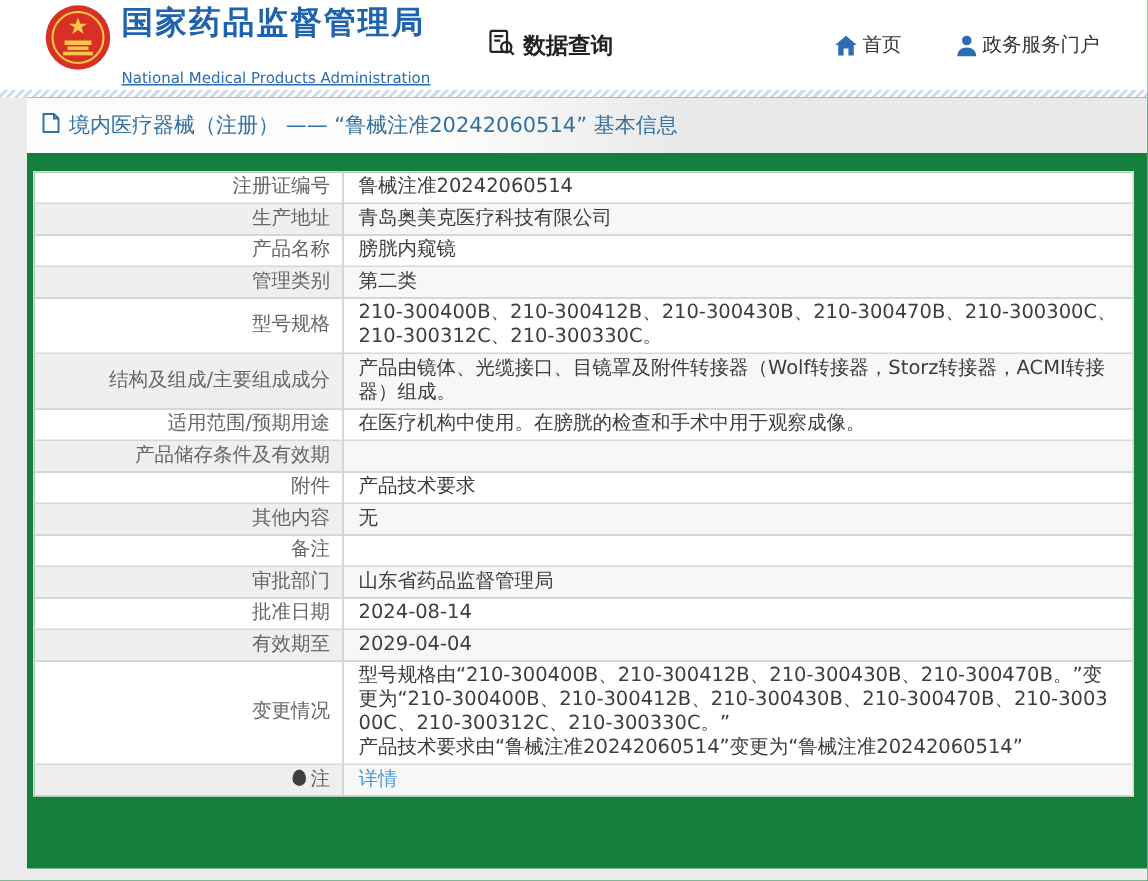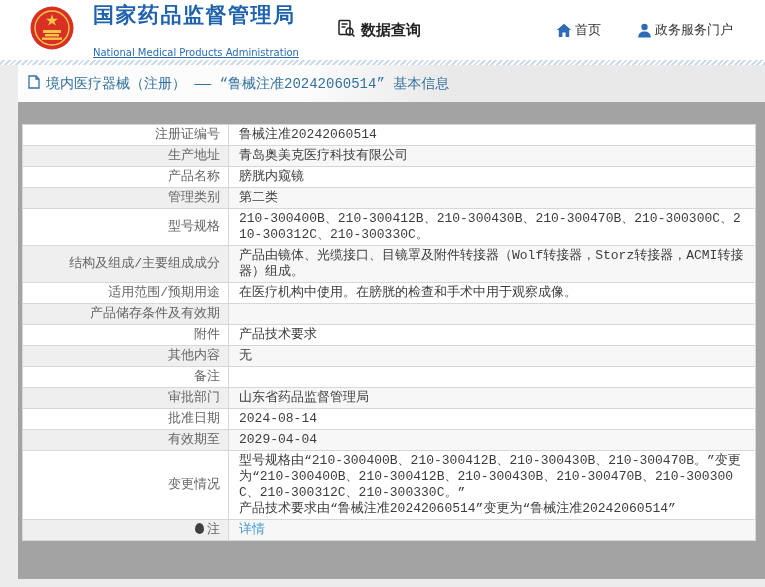--- a/index.html
+++ b/index.html
@@ -9,47 +9,47 @@
     background:#ececec;
     position:relative;
   }
 
   
   .site-header {
     position:absolute; top:0; left:0; right:0; height:60px;
     background:#ffffff; display:flex; align-items:center;
     padding:0 26px 0 30px;
   }
-  .logo-area { display:flex; align-items:center; gap:19px; }
+  .logo-area { display:flex; align-items:flex-start; gap:7px; }
   .org-cn { font-size:21px; font-weight:bold; color:#1f63ae; letter-spacing:1.5px; line-height:24px; }
   .org-en { font-size:10px; color:#2a6cb2; margin-top:20px;text-decoration:underline; }
   .data-query { display:flex; align-items:center; gap:5px; margin-left:38px;
     font-size:15px; font-weight:600; color:#222; cursor:pointer; }
   .top-nav { margin-left:auto; display:flex; gap:36px; padding-right:6px; }
   .top-nav a { display:flex; align-items:center; gap:3px;
     text-decoration:none; color:#333; font-size:13px; cursor:pointer; }
   .top-nav .nav-ic { height:16px; display:flex; align-items:flex-end; }
 
   
   .hatch {
     position:absolute; top:60px; left:0; right:0; height:5px;
     background:repeating-linear-gradient(135deg,#ffffff 0 2px,#ccdbed 2px 4px);
   }
 
   
   .content {
     position:absolute; top:65px; left:18px; right:0; bottom:8px;
-    background:#a3a3a3; overflow:hidden;font-family:Liberation Mono, monospace;
+    background:#15803d; overflow:hidden;
   }
   .breadcrumb-bar {
     height:37px; display:flex; align-items:center; gap:6px; padding-left:10px;
     background:linear-gradient(to right,#fcfcfc 38%,#e9e9e9 58%,#e9e9e9 100%);
     color:#33719f; font-size:14px;
   }
-  .table-wrap { margin:22px 9px 0 4px; }
+  .table-wrap { margin:12px 9px 0 4px; }
   table { width:100%; border-collapse:collapse; table-layout:fixed; border:1px solid #c9c9c9; }
   col.c-label { width:206px; }
   th, td { border:1px solid #d7d7d7; vertical-align:middle; }
   th { text-align:right; font-weight:normal; color:#666; font-size:13px;
        line-height:16px; padding:2px 8px; background:#ffffff; }
   td { text-align:left; color:#3d3d3d; font-size:13px; line-height:16px;
        padding:2px 10px; word-break:break-all; background:#ffffff; }
   tr:nth-child(even) th { background:#efefef; }
   tr:nth-child(even) td { background:#f7f7f7; }
   td a.detail { color:#4a9bd5; text-decoration:none; cursor:pointer; }

